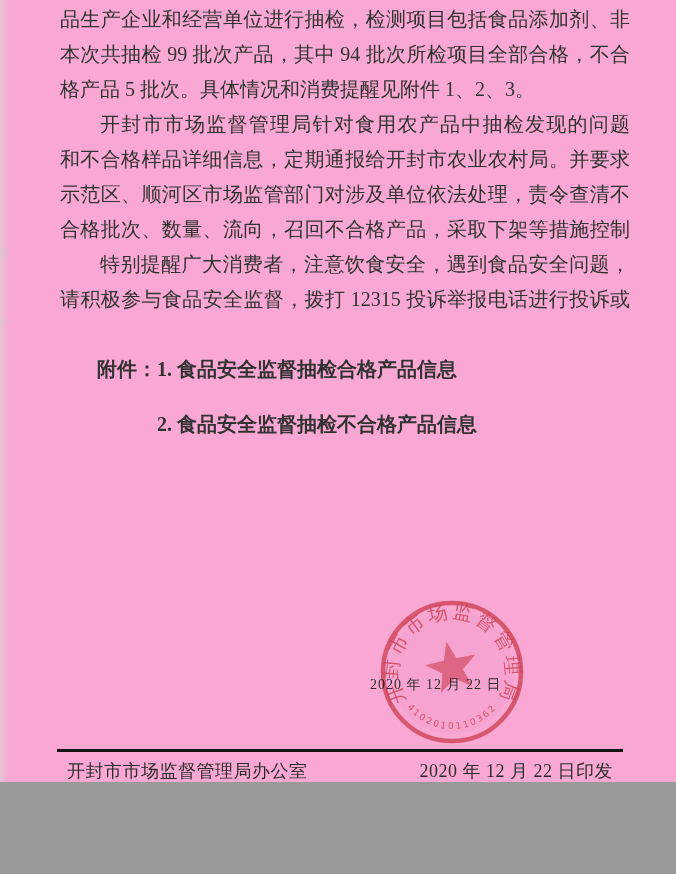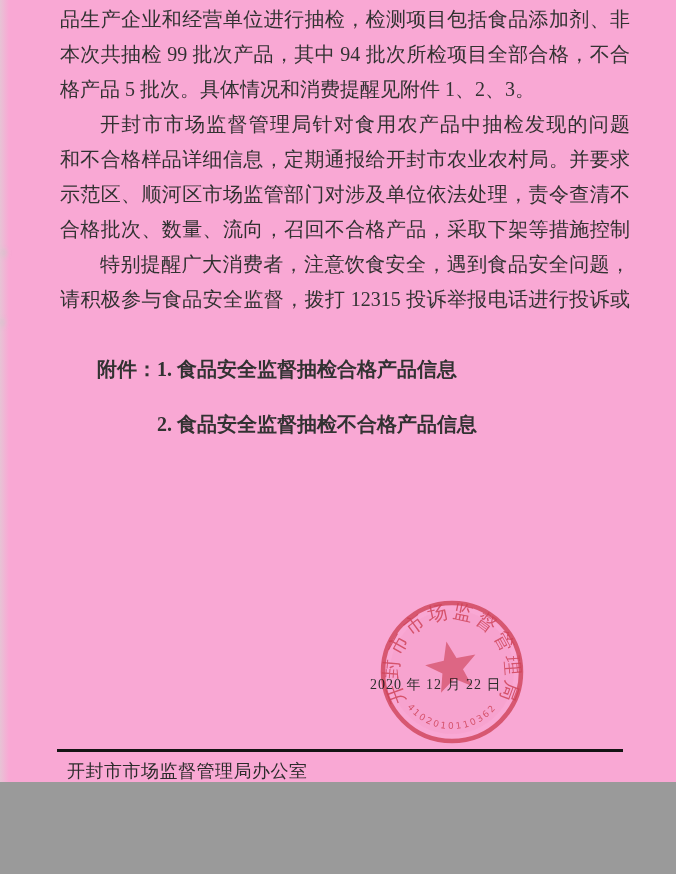--- a/index.html
+++ b/index.html
@@ -103,17 +103,18 @@
       <textPath href="#sealTopArc" startOffset="50%">开封市市场监督管理局</textPath>
     </text>
     <text font-size="9" letter-spacing="2.2" opacity="0.8" text-anchor="middle" font-family="DejaVu Sans, sans-serif" fill="#cf5359">
       <textPath href="#sealBottomArc" startOffset="50%">4102010110362</textPath>
     </text>
   </svg>
 
   <div class="footer-rule-top"></div>
   <div class="footer-row">
     <span class="footer-office">开封市市场监督管理局办公室</span>
+    <span class="footer-issue">2020 年 12 月 22 日印发</span>
   </div>
   <div class="footer-rule-bottom"></div>
 
   <div class="page-number">- 2 -</div>
 </div>
 
 </body></html>

